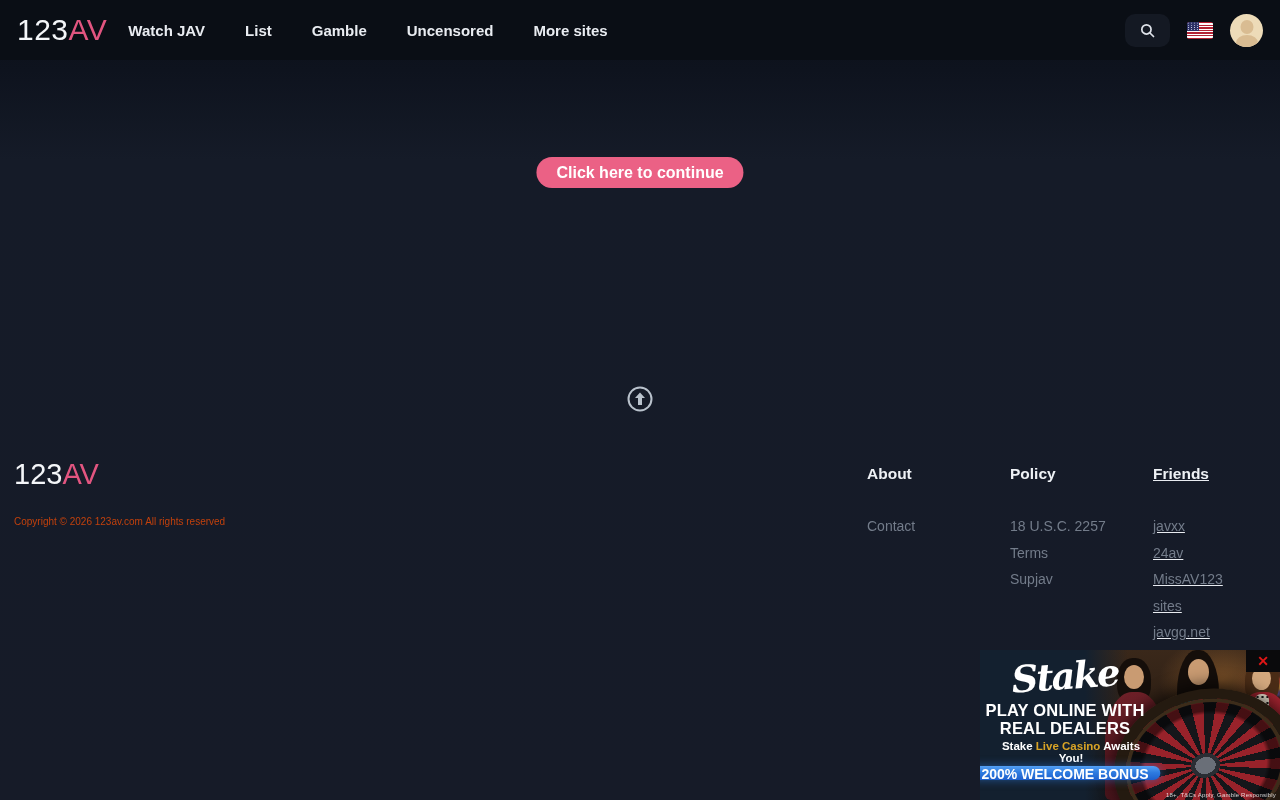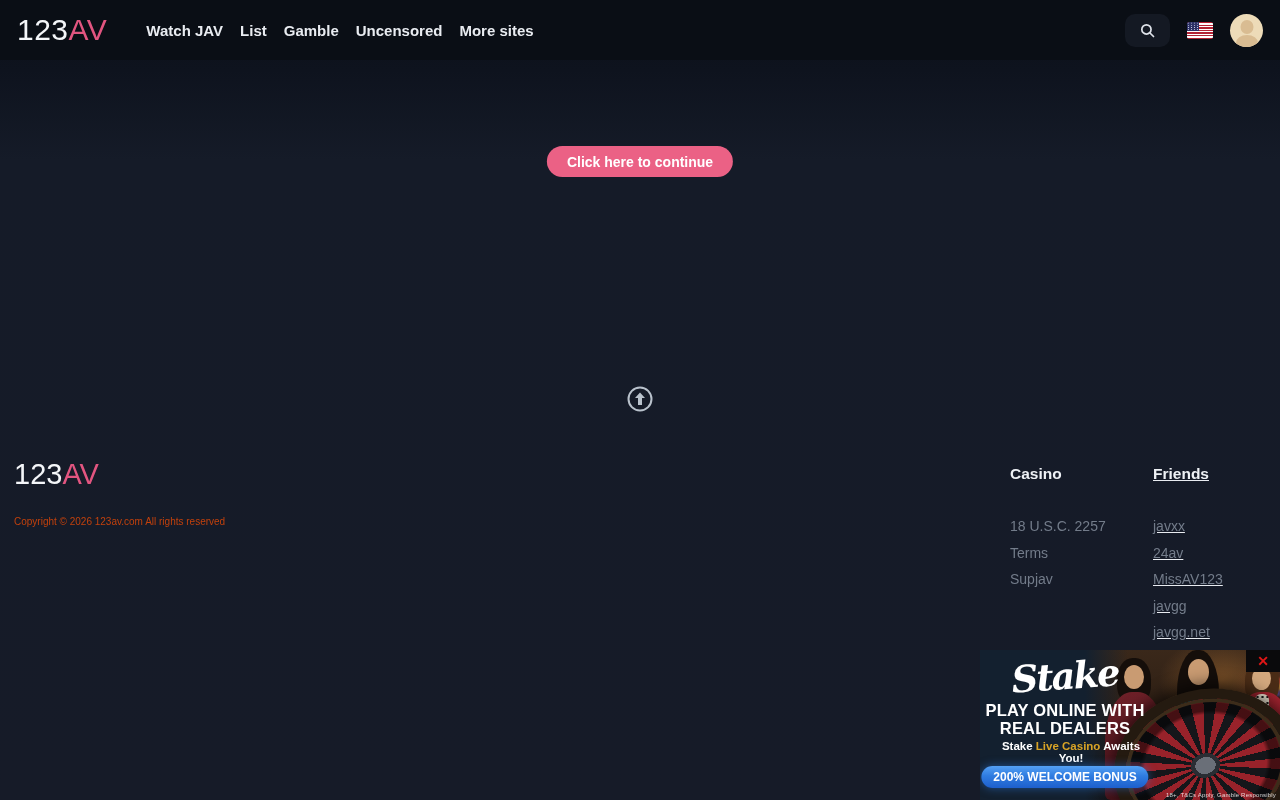--- a/index.html
+++ b/index.html
@@ -13,21 +13,21 @@
 
   
   .navbar {
     position: absolute; top: 0; left: 0; right: 0; height: 60px;
     background: #0a0e15;
     display: flex; align-items: center;
     padding: 0 17px;
   }
   .logo { font-size: 30px; color: #f4f6f9; letter-spacing: 0.5px; cursor: pointer; white-space: nowrap; }
   .logo .logo-accent { color: #e25580; }
-  .nav-links { display: flex; list-style: none; margin-left: 39px; gap: 17px; }
+  .nav-links { display: flex; list-style: none; margin-left: 21px; gap: 40px; }
   .nav-links li { font-size: 15px; font-weight: 600; color: #e9ecf1; cursor: pointer; }
   .nav-right { margin-left: auto; display: flex; align-items: center; gap: 17px; }
   .search-btn {
     width: 45px; height: 33px; border-radius: 10px; border: none;
     background: #141923; display: flex; align-items: center; justify-content: center;
     cursor: pointer;
   }
   .flag {
     width: 26px; height: 17px; border-radius: 2px; overflow: hidden; position: relative;
     background: repeating-linear-gradient(180deg, #b22234 0px, #b22234 1.31px, #ffffff 1.31px, #ffffff 2.62px);
@@ -47,23 +47,23 @@
     position: absolute; top: 6px; left: 50%; transform: translateX(-50%);
     width: 13px; height: 14px; border-radius: 50%; background: #d9bc92;
   }
   .avatar .shoulders {
     position: absolute; top: 21px; left: 50%; transform: translateX(-50%);
     width: 22px; height: 16px; border-radius: 50% 50% 0 0; background: #d9bc92;
   }
 
   
   .continue-btn {
-    position: absolute; top: 146px; left: 50%; transform: translateX(-50%);
+    position: absolute; top: 157px; left: 50%; transform: translateX(-50%);
     height: 31px; padding: 0 20px; border: none; border-radius: 16px;
-    background: #eb6185; color: #ffffff; font-size: 14px; font-weight: 600;
+    background: #eb6185; color: #ffffff; font-size: 16px; font-weight: 600;
     font-family: "Liberation Sans", sans-serif; cursor: pointer; white-space: nowrap;
   }
   .scroll-top {
     position: absolute; top: 386px; left: 50%; transform: translateX(-50%);
     width: 26px; height: 26px; background: transparent; border: none; cursor: pointer; padding: 0;
   }
 
   
   .footer {
     position: absolute; top: 450px; left: 0; right: 0;
@@ -152,23 +152,23 @@
   .ad-brand {
     margin-top: 4px; font-family: "DejaVu Serif", serif; font-style: italic; font-weight: 700;
     font-size: 37px; color: #ffffff; letter-spacing: -2px; transform: rotate(-4deg);
   }
   .ad-headline { font-size: 16.5px; font-weight: 700; color: #ffffff; line-height: 18px; letter-spacing: 0.2px; }
   .ad-headline.line1 { margin-top: 3px; }
   .ad-subline { margin-top: 3px; font-size: 11.5px; font-weight: 700; color: #ffffff; margin-left: 12px; }
   .ad-subline .gold { color: #d9a426; }
   .ad-cta {
     position: absolute; left: 85px; top: 116px; transform: translateX(-50%);
-    height: 22px; padding: 0 12px; border: none; border-radius: 12px;
+    height: 14px; padding: 0 12px; border: none; border-radius: 12px;
     background: linear-gradient(180deg, #54a0f4 0%, #2f7ce0 45%, #1d5fcc 100%);
-    color: #ffffff; font-size: 12px; font-weight: 700; font-family: "Liberation Sans", sans-serif;
+    color: #ffffff; font-size: 14px; font-weight: 700; font-family: "Liberation Sans", sans-serif;
     white-space: nowrap; cursor: pointer; box-shadow: 0 0 10px rgba(47,124,224,0.55);
   }
   .ad-close {
     position: absolute; top: 0; right: 0; width: 34px; height: 22px;
     background: #0a0a0c; border: none; color: #e01616; font-size: 14px; font-weight: 700;
     cursor: pointer; display: flex; align-items: center; justify-content: center; line-height: 1;
   }
   .ad-disclaimer {
     position: absolute; right: 4px; bottom: 2px; font-size: 6px;
     color: rgba(255,255,255,0.8); letter-spacing: 0.2px;
@@ -216,37 +216,43 @@
 </main>
 
 <footer class="footer">
   <div class="footer-left">
     <div class="footer-logo">
       <span>123</span><span class="logo-accent">AV</span>
     </div>
     <div class="copyright">Copyright © 2026 123av.com All rights reserved</div>
   </div>
 
-
   <div class="footer-col">
-    <h4>Casino</h4>
+    <h4>About</h4>
+    <ul>
+      <li>Contact</li>
+    </ul>
+  </div>
+
+  <div class="footer-col">
+    <h4>Policy</h4>
     <ul>
       <li>18 U.S.C. 2257</li>
       <li>Terms</li>
       <li>Supjav</li>
     </ul>
   </div>
 
   <div class="footer-col">
     <h4>Friends</h4>
     <ul>
       <li>javxx</li>
       <li>24av</li>
       <li>MissAV123</li>
-      <li>javgg</li>
+      <li>sites</li>
       <li>javgg.net</li>
       <li>Supjav</li>
     </ul>
   </div>
 </footer>
 
 <div class="ad">
   <div class="ad-photo">
     <div class="slots"></div>
     <div class="dealer dealer-left">

